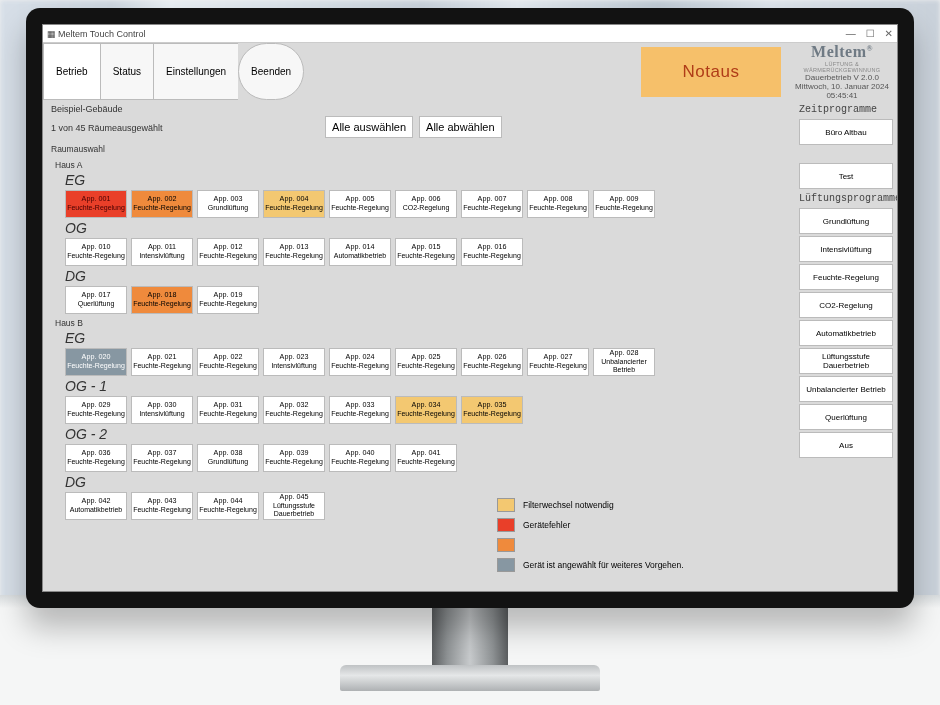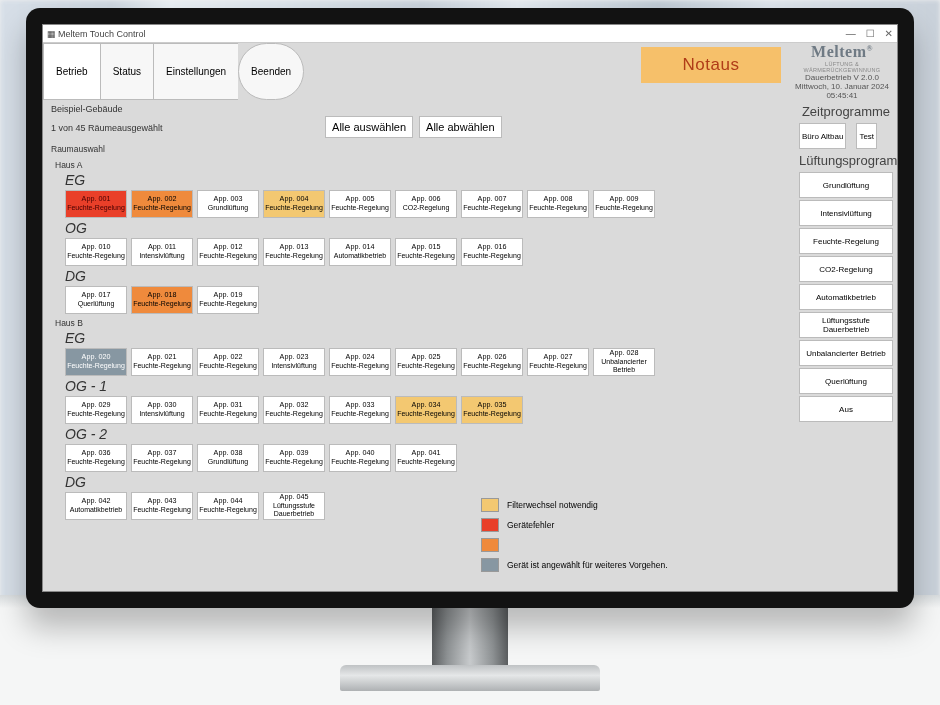--- a/index.html
+++ b/index.html
@@ -68,21 +68,21 @@
   .menurow { grid-column: 1 / -1; display:flex; }
   .menubar { display:flex; }
   .menubar button {
     border:1px solid #bbb; background:#f7f7f7; font:inherit;
     padding:12px 12px; cursor:pointer; border-right:none;
   }
   .menubar button:last-child { border-right:1px solid #bbb;border-radius:29px; }
   .menubar button.active { background:#fff; }
 
   .notaus {
-    margin-left:auto; width:140px; height:36px;
+    margin-left:auto; width:140px; height:50px;
     background:#f6c06a; color:#b03c18;
     display:flex; align-items:center; justify-content:center;
     font-size:17px; font-weight:400; letter-spacing:.5px;
     margin-top:4px; margin-right:6px;
   }
 
   .brandcol {
     width:110px; text-align:center; padding:0 2px; font-size:8px; color:#555;
   }
   .brand { font-family: Georgia, serif; font-size:16px; font-weight:bold; color:#6f7a84; letter-spacing:.5px;}
@@ -98,21 +98,21 @@
     border:1px solid #bbb; background:#fff; font:inherit; font-size:11px;
     padding:4px 6px; cursor:pointer;
   }
 
   
   .sidebar {
     grid-column:2; grid-row:2 / span 2; background:transparent;
     display:flex; flex-direction:column; gap:2px;
     padding:2px 4px 4px 2px;
   }
-  .side-hdr { font-size:13px; color:#444; text-align:center; padding:2px 0; }
+  .side-hdr { font-size:10px; color:#444; padding:2px 0;font-family:Liberation Mono, monospace; }
   .side-btn {
     border:1px solid #bbb; background:#fff; font:inherit; font-size:8px;
     height:26px; display:flex; align-items:center; justify-content:center;
     text-align:center; cursor:pointer; padding:0 2px;
   }
 
   
   .main { grid-column:1; grid-row:3; padding:2px 8px 6px; display:flex; flex-direction:column; overflow:hidden;}
   .label-small { font-size:8.5px; color:#333; margin:2px 0 2px 0; }
   .label-house { font-size:8.5px; color:#333; margin:4px 0 2px 4px; }
@@ -127,21 +127,21 @@
   }
   .room .rname { font-size:7.2px; }
   .room .rmode { font-size:7px; }
   .st-error   { background:#e93f29; color:#400; }
   .st-offline { background:#ef8a3c; }
   .st-filter  { background:#f3c871; }
   .st-sel     { background:#8797a2; color:#fff; }
 
   
   .legend {
-    position:absolute; right:116px; bottom:16px; width:300px;
+    position:absolute; right:100px; bottom:16px; width:300px;
     background:rgba(255,255,255,.0);
     font-size:8.5px;
   }
   .legend .row { display:flex; align-items:center; gap:8px; padding:3px 0;}
   .legend .sw { width:18px; height:14px; border:1px solid #999; flex:0 0 18px;}
   .sw-filter  { background:#f3c871;}
   .sw-error   { background:#e93f29;}
   .sw-offline { background:#ef8a3c;}
   .sw-sel     { background:#8797a2;}
 </style>
@@ -190,21 +190,21 @@
           <span>1 von 45 Räumeausgewählt</span>
           <span class="selbtns">
             <button class="btn">Alle auswählen</button>
             <button class="btn">Alle abwählen</button>
           </span>
         </div>
       </div>
 
       <div class="sidebar">
         <div class="side-hdr">Zeitprogramme</div>
-        <div id="zp-items" style="display: flex; flex-direction: row; gap: 10px;">
+        <div id="zp-items" style="display: flex; flex-direction: column; gap: 18px;">
             <div class="side-btn">Büro Altbau</div>
             <div class="side-btn">Test</div>
           </div>
         <div class="side-hdr">Lüftungsprogramme</div>
         <div id="lp-items" style="display:flex;flex-direction:column;gap:2px;">
             <div class="side-btn">Grundlüftung</div>
             <div class="side-btn">Intensivlüftung</div>
             <div class="side-btn">Feuchte-Regelung</div>
             <div class="side-btn">CO2-Regelung</div>
             <div class="side-btn">Automatikbetrieb</div>

